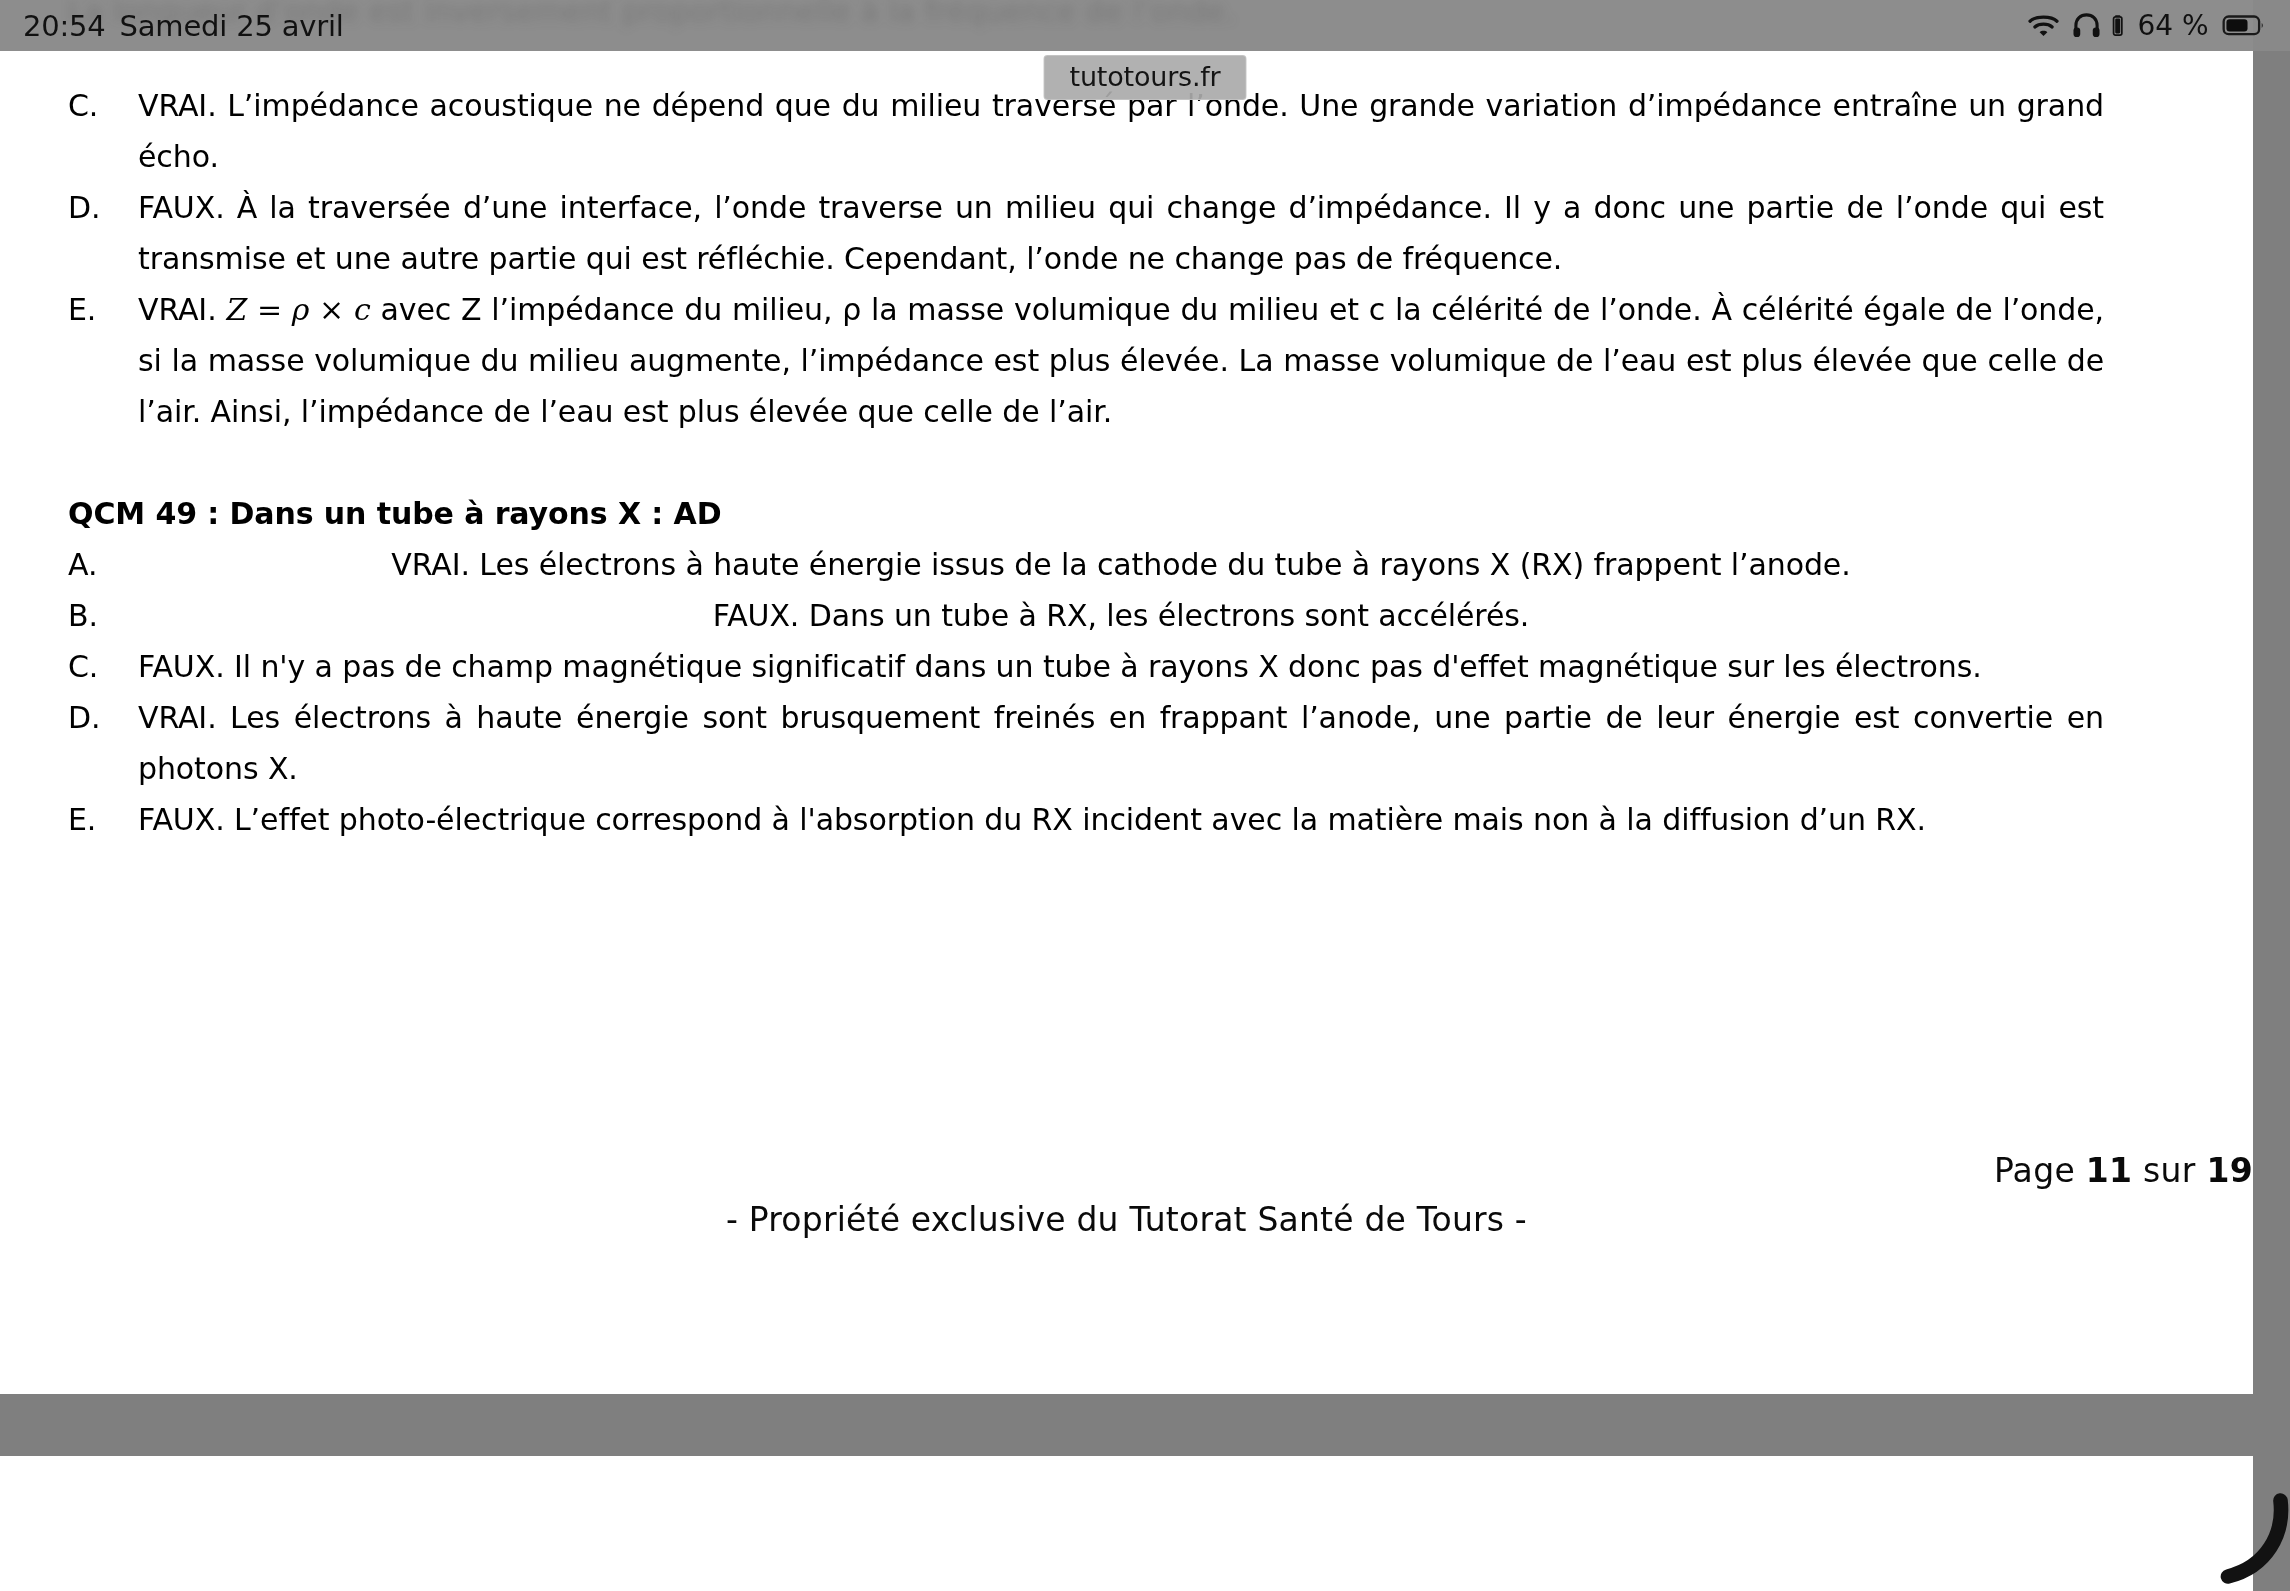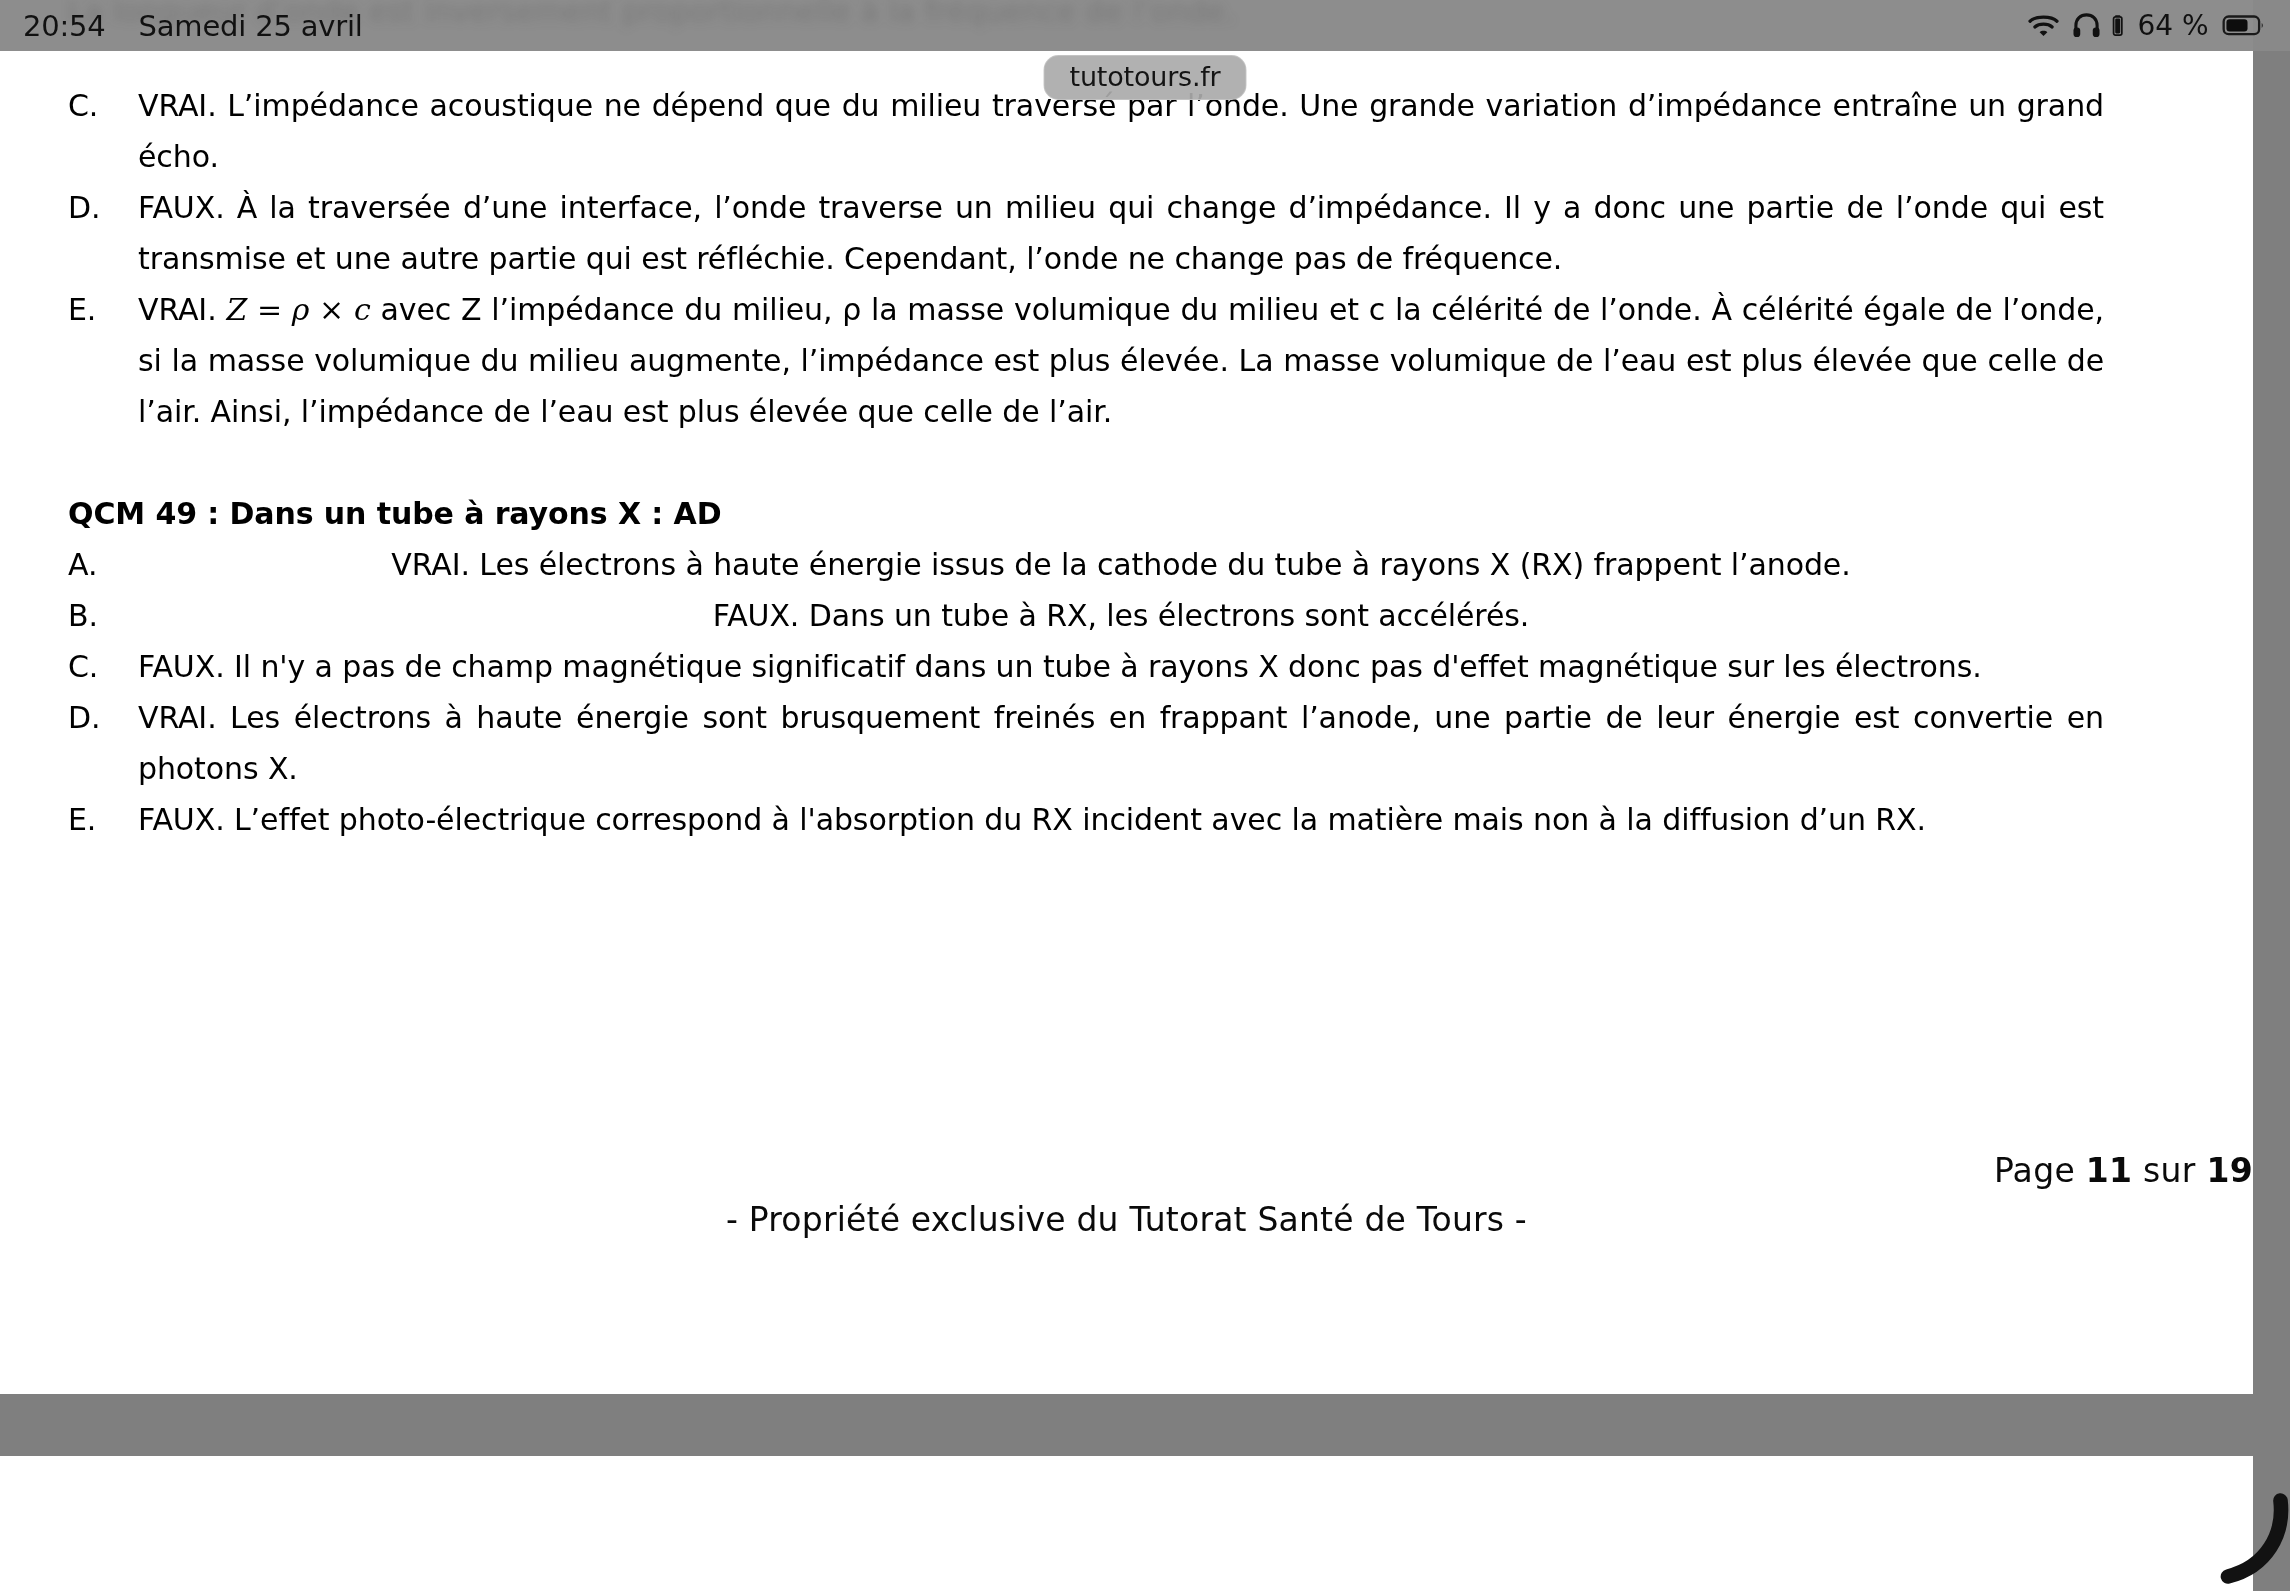--- a/index.html
+++ b/index.html
@@ -137,21 +137,21 @@
     line-height: 51px;
     font-family: "DejaVu Sans", sans-serif;
     white-space: nowrap;
     overflow: hidden;
     filter: blur(4.9px);
     z-index: 1;
   }
   .sb-left {
     position: absolute;
     left: 23px; top: 0; height: 51px;
-    display: flex; align-items: center; gap: 33px;
+    display: flex; align-items: center; gap: 14px;
     z-index: 3;
     justify-content: flex-end;
   }
   .sb-time, .sb-date {
     color: #111;
     font-size: 29px;
     font-family: "DejaVu Sans", sans-serif;
     letter-spacing: -0.2px;
   }
   .sb-right {
@@ -170,21 +170,21 @@
   .icon { display: inline-flex; align-items: center; justify-content: center; }
 
   
   .url-pill {
     position: absolute;
     left: 50%;
     transform: translateX(-50%);
     top: 55px;
     background: rgba(170,170,170,0.92);
     border: 1px solid rgba(200,200,200,0.8);
-    border-radius: 15px;
+    border-radius: 4px;
     padding: 4.9px 25px 6.8px 25px;
     z-index: 45;
   }
   .url-pill span {
     color: #141414;
     font-size: 27px;
     font-family: "DejaVu Sans", sans-serif;
     letter-spacing: -0.2px;
   }
 </style>

